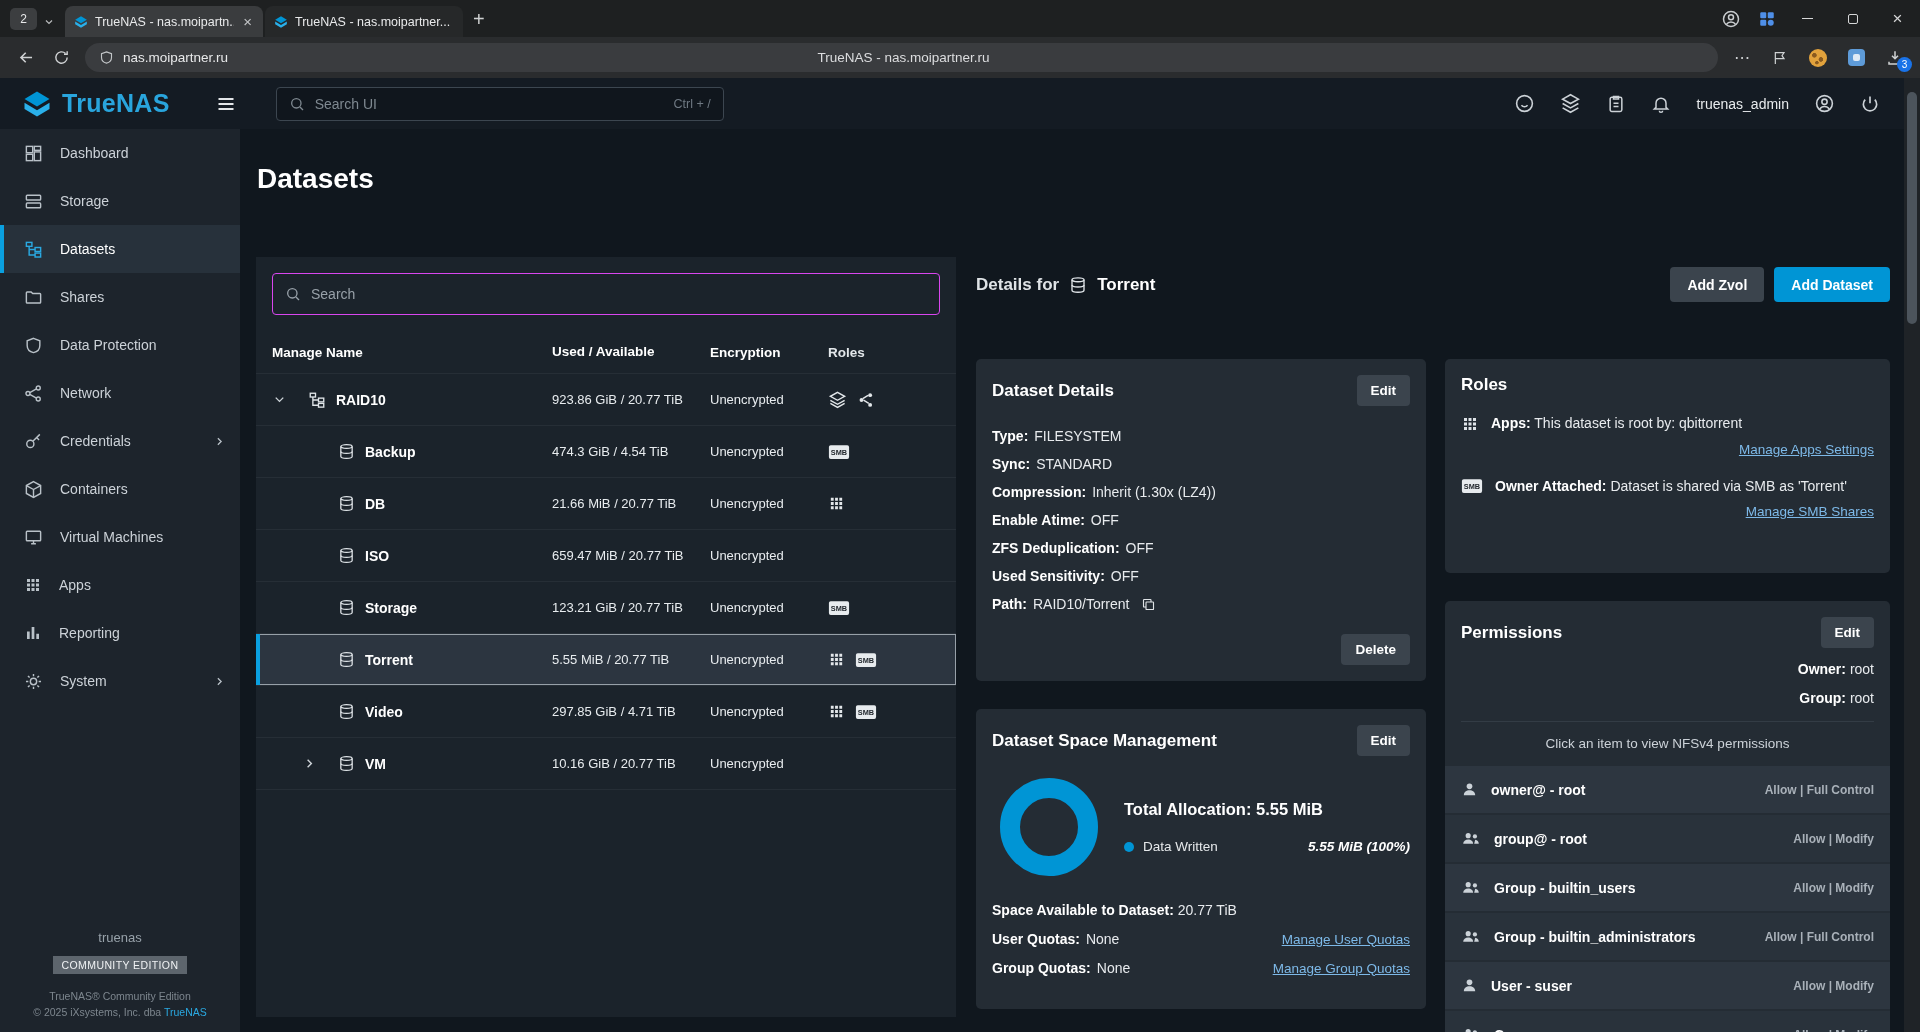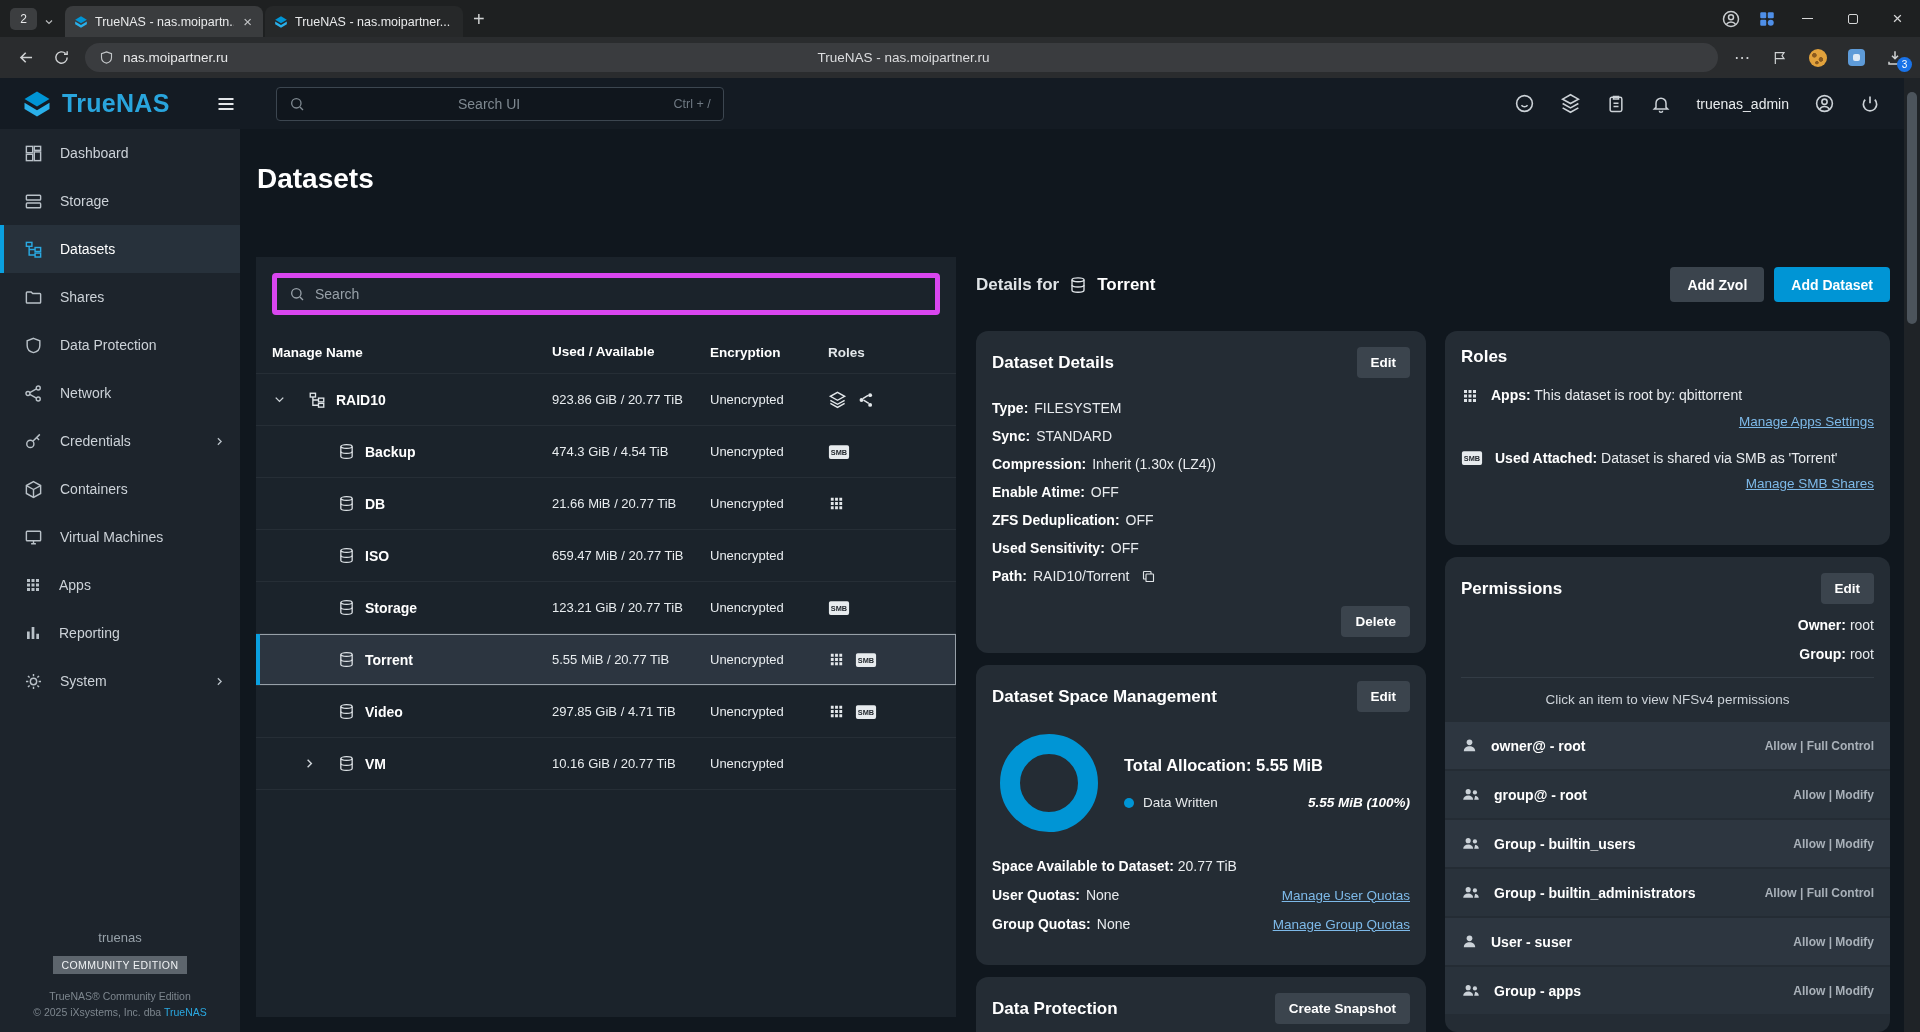--- a/index.html
+++ b/index.html
@@ -47,21 +47,21 @@
     width:15px; height:15px; border-radius:50%; display:flex; align-items:center; justify-content:center; }
 
   
   .tn-header { position:absolute; top:78px; left:0; width:1920px; height:51px; background:#141b23;
     display:flex; align-items:center; }
   .logo-mark { margin-left:22px; }
   .brand { margin-left:10px; font-size:25px; font-weight:bold; color:#29a5dd; letter-spacing:.3px; }
   .hamburger { margin-left:46px; color:#e2e5e8; }
   .tn-search { margin-left:40px; width:448px; height:34px; border:1px solid #3c4650; border-radius:4px;
     background:#10161d; display:flex; align-items:center; padding:0 12px; gap:10px; color:#7f8991; }
-  .tn-search input { flex:1; background:transparent; border:none; outline:none; color:#cfd5da; font-size:14px;text-align:center; }
+  .tn-search input { flex:1; background:transparent; border:none; outline:none; color:#cfd5da; font-size:14px; }
   .tn-search input::placeholder { color:#7f8991; }
   .shortcut { color:#6f7983; font-size:12.5px; }
   .tn-right { margin-left:auto; display:flex; align-items:center; gap:25px; margin-right:40px; color:#ccd2d7; }
   .username { font-size:14px; color:#e8ebed; }
 
   
   .tn-sidebar { position:absolute; top:129px; left:0; width:240px; bottom:0; background:#1d242c; }
   .side-item { height:48px; display:flex; align-items:center; padding:0 14px 0 24px; gap:17px;
     color:#ccd2d8; font-size:14px; position:relative; }
   .side-item .icon { color:#b9c1c8; }
@@ -75,21 +75,21 @@
     font-size:10.5px; padding:3px 9px; letter-spacing:.4px; }
   .side-small { margin-top:16px; font-size:10.5px; color:#7d868e; }
   .side-copy { margin-top:4px; font-size:10.5px; color:#7d868e; }
   .side-copy .blue { color:#2aa9e2; }
 
   
   .tn-main { position:absolute; left:240px; top:129px; width:1664px; height:903px; background:#10171e; overflow:hidden; }
   .page-title { position:absolute; left:17px; top:34px; font-size:28px; font-weight:bold; }
 
   .panel { position:absolute; left:16px; top:128px; width:700px; height:760px; background:#1b232b; }
-  .panel-search { margin:16px; height:42px; border:5px solid #d946ef; border-radius:4px; display:flex;
+  .panel-search { margin:16px; height:42px; border:1px solid #d946ef; border-radius:4px; display:flex;
     align-items:center; padding:0 12px; gap:10px; color:#98a1a9; }
   .panel-search input { flex:1; background:transparent; border:0; outline:0; color:#dfe3e6; font-size:14px; }
   .panel-search input::placeholder { color:#98a1a9; }
   .t-head { display:flex; align-items:center; height:42px; padding:0 16px; font-size:13.5px; font-weight:bold; }
   .c-name { flex:1; display:flex; align-items:center; gap:10px; }
   .c-used { width:158px; font-size:13px; line-height:1.35; color:#e8ecef; padding-right:8px; }
   .c-enc  { width:118px; font-size:13px; color:#e8ecef; }
   .c-roles{ width:112px; display:flex; gap:10px; align-items:center; color:#e3e7ea; }
   .t-head .c-used, .t-head .c-enc { color:#fff; font-size:13.5px; }
   .t-row { display:flex; align-items:center; min-height:52px; padding:0 16px; border-top:1px solid #262e36; position:relative; }
@@ -106,21 +106,21 @@
   .dh-name { color:#fff; }
   .dh-actions { margin-left:auto; display:flex; gap:10px; }
   .btn { height:35px; padding:0 17px; border:none; border-radius:4px; font-size:14px; font-weight:bold;
     color:#fff; font-family:inherit; }
   .btn.gray { background:#3b444d; }
   .btn.blue { background:#0095d5; }
   .btn.sm { height:31px; padding:0 14px; font-size:13.5px; }
 
   .col-left  { position:absolute; left:736px;  top:202px; width:450px; }
   .col-right { position:absolute; left:1205px; top:202px; width:445px; }
-  .card { background:#242c34; border-radius:12px; padding:16px; margin-bottom:12px; }
+  .card { background:#242c34; border-radius:5px; padding:16px; margin-bottom:12px;margin-top:28px; }
   .card-head { display:flex; align-items:center; justify-content:space-between; }
   .card-title { font-size:17px; font-weight:bold; }
 
   .fields { margin-top:16px; }
   .field { display:flex; gap:6px; font-size:14px; height:28px; align-items:center; color:#e8ebee; }
   .field b { color:#fff; }
   .copy-ic { margin-left:6px; color:#dfe3e6; display:flex; }
   .delete-row { display:flex; justify-content:flex-end; margin-top:16px; }
 
   .card.space { min-height:300px; }
@@ -800,21 +800,21 @@
         <span><b>Apps:</b> <span>This dataset is root by: qbittorrent</span></span>
       </div>
       <div class="role-link"><a class="link">Manage Apps Settings</a></div>
       <div class="role-row">
         <span class="icon">
             <svg width="22" height="16" viewBox="0 0 24 17">
               <rect x="1" y="1" width="22" height="15" rx="2" fill="#e7ebee"></rect>
               <text x="12" y="12" font-size="8" font-weight="bold" fill="#22282e" text-anchor="middle" font-family="sans-serif">SMB</text>
             </svg>
           </span>
-        <span><b>Used Attached:</b> <span>Dataset is shared via SMB as 'Torrent'</span></span>
+        <span><b>Owner Attached:</b> <span>Dataset is shared via SMB as 'Torrent'</span></span>
       </div>
       <div class="role-link"><a class="link">Manage SMB Shares</a></div>
     </div>
 
     <div class="card">
       <div class="card-head">
         <span class="card-title">Permissions</span>
         <button class="btn gray sm">Edit</button>
       </div>
       <div class="perm-line"><b>Owner:</b> <span>root</span></div>

